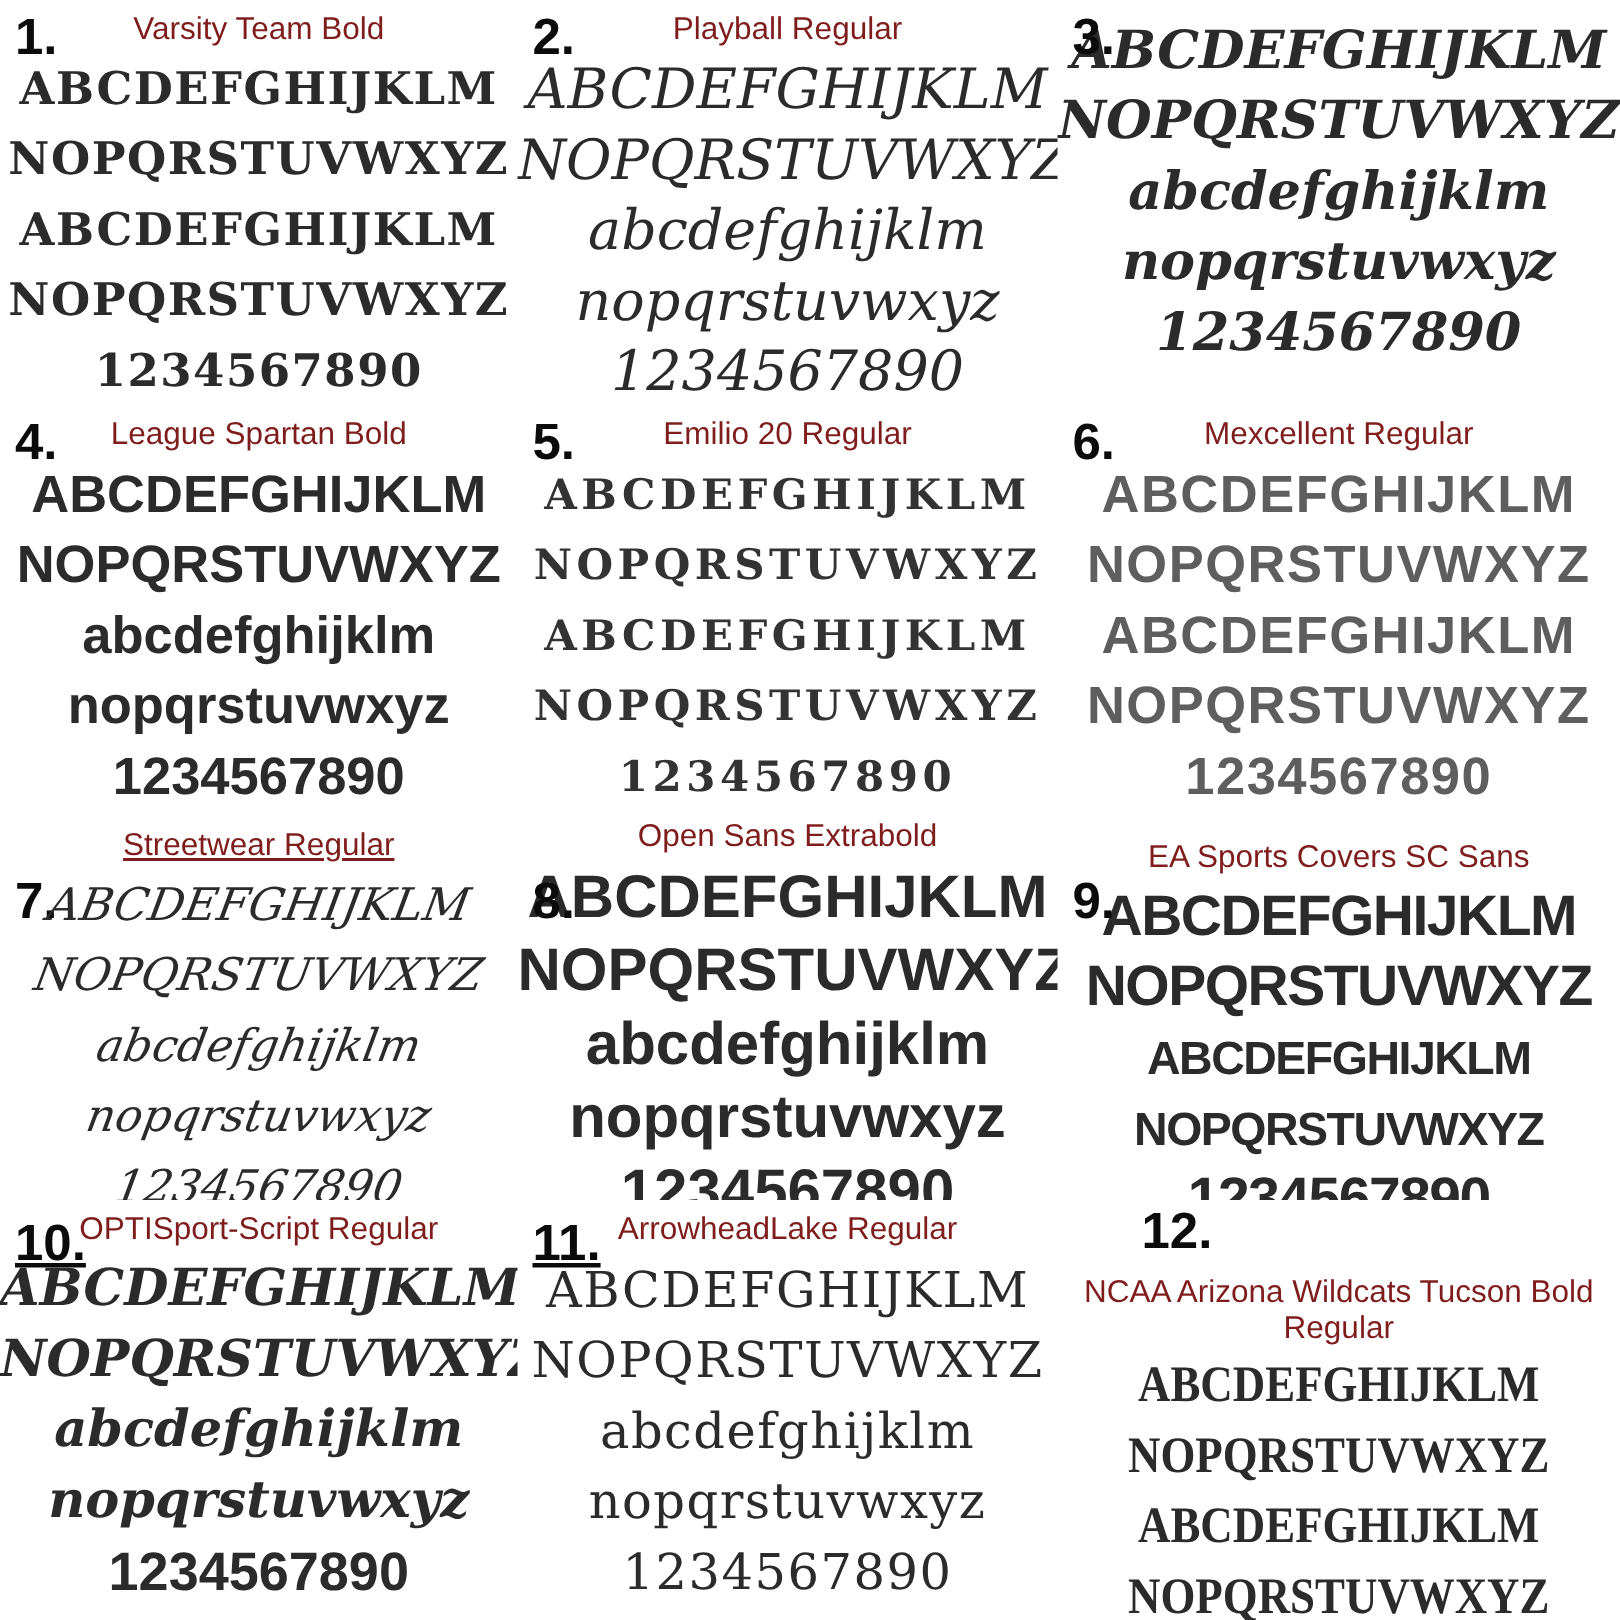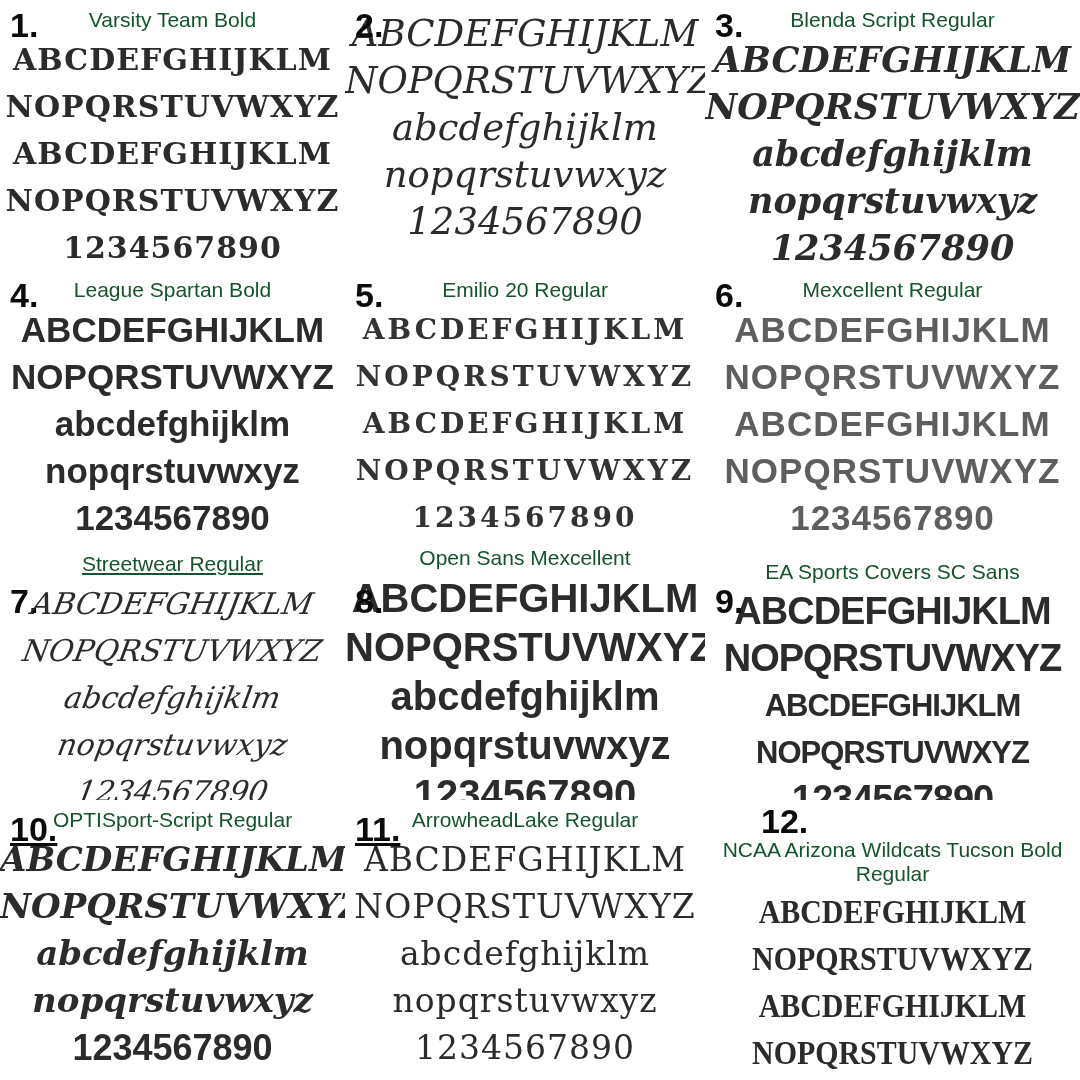--- a/index.html
+++ b/index.html
@@ -9,31 +9,31 @@
     width:1080px; height:1080px;
     display:grid;
     grid-template-columns: 345px 360px 375px;
     grid-template-rows: 270px 268px 262px 280px;
   }
   .cell { position:relative; text-align:center; padding-top:8px; overflow:hidden; }
   .num {
     position:absolute; left:10px; top:6px;
     font-size:34px; font-weight:900; color:#0b0b0b; letter-spacing:0;
   }
-  .label { font-size:21px; color:#14532d; font-weight:400; margin-bottom:4px; }
+  .label { font-size:21px; color:#7f1d1d; font-weight:400; margin-bottom:4px; }
   .lines { margin-top:2px; }
   .line { color:#2b2b2b; line-height:47px; white-space:nowrap; }
 
   
   .cell-7 .num, .cell-8 .num, .cell-9 .num { top:44px; }
   .cell-7 .label { margin-top:6px;text-decoration:underline; }
   .cell-9 .label { margin-top:14px; }
   .cell-10 .num, .cell-11 .num { top:10px;text-decoration:underline; }
   .cell-12 .num { top:2px;margin-left:46px; }
-  .cell-12 .label { margin-top:30px; margin-bottom:0; }
+  .cell-12 .label { margin-top:42px; margin-bottom:0; }
 
   
   .cell-1 .line { font-family:"DejaVu Serif", serif; font-weight:900; font-size:30px; letter-spacing:1px; }
   
   .cell-2 .line { font-family:"DejaVu Serif", serif; font-style:italic; font-size:37px; }
   
   .cell-3 .line { font-family:"DejaVu Serif", serif; font-style:italic; font-weight:700; font-size:35px; }
   
   .cell-4 .line { font-family:"Liberation Sans", sans-serif; font-weight:800; font-size:35px; }
   
@@ -67,32 +67,32 @@
       <div class="line">ABCDEFGHIJKLM</div>
       <div class="line">NOPQRSTUVWXYZ</div>
       <div class="line">ABCDEFGHIJKLM</div>
       <div class="line">NOPQRSTUVWXYZ</div>
       <div class="line">1234567890</div>
     </div>
   </div>
 
   <div class="cell cell-2">
     <div class="num">2.</div>
+    <div class="label">Playball Regular</div>
     <div class="lines">
       <div class="line">ABCDEFGHIJKLM</div>
       <div class="line">NOPQRSTUVWXYZ</div>
       <div class="line">abcdefghijklm</div>
       <div class="line">nopqrstuvwxyz</div>
       <div class="line">1234567890</div>
     </div>
   </div>
 
   <div class="cell cell-3">
     <div class="num">3.</div>
-    <div class="label">Blenda Script Regular</div>
     <div class="lines">
       <div class="line">ABCDEFGHIJKLM</div>
       <div class="line">NOPQRSTUVWXYZ</div>
       <div class="line">abcdefghijklm</div>
       <div class="line">nopqrstuvwxyz</div>
       <div class="line">1234567890</div>
     </div>
   </div>
 
   <div class="cell cell-4">
@@ -138,21 +138,21 @@
       <div class="line">ABCDEFGHIJKLM</div>
       <div class="line">NOPQRSTUVWXYZ</div>
       <div class="line">abcdefghijklm</div>
       <div class="line">nopqrstuvwxyz</div>
       <div class="line">1234567890</div>
     </div>
   </div>
 
   <div class="cell cell-8">
     <div class="num">8.</div>
-    <div class="label">Open Sans Mexcellent</div>
+    <div class="label">Open Sans Extrabold</div>
     <div class="lines">
       <div class="line">ABCDEFGHIJKLM</div>
       <div class="line">NOPQRSTUVWXYZ</div>
       <div class="line">abcdefghijklm</div>
       <div class="line">nopqrstuvwxyz</div>
       <div class="line">1234567890</div>
     </div>
   </div>
 
   <div class="cell cell-9">

